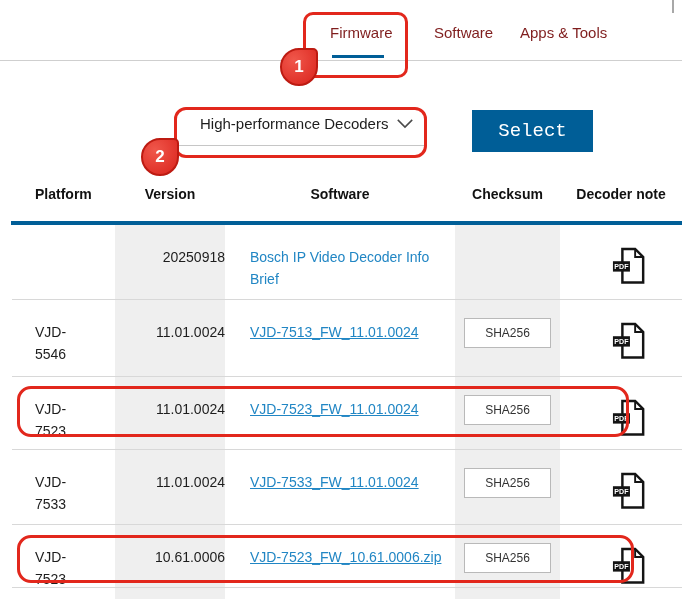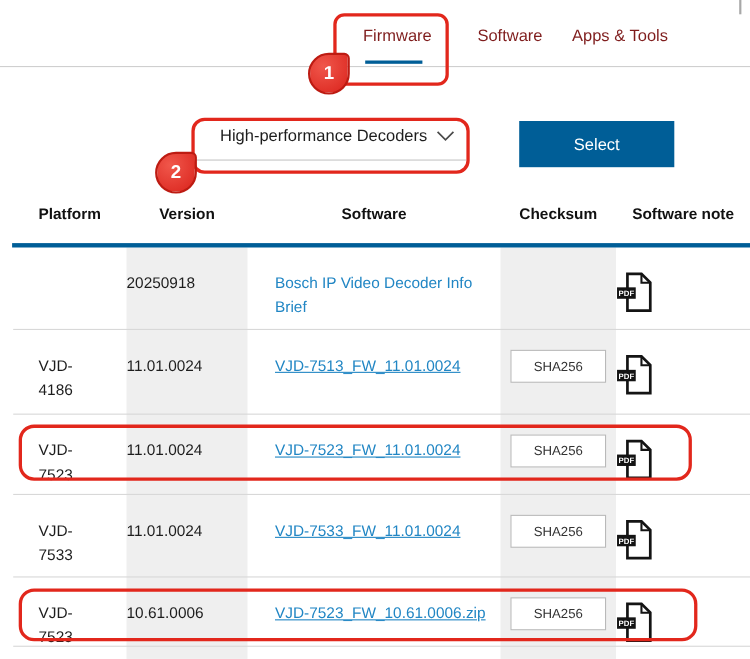--- a/index.html
+++ b/index.html
@@ -26,43 +26,43 @@
   .corner-tick{position:absolute;left:672px;top:0;width:2px;height:13px;background:#a8a8a8}
   
   .dropdown{
     position:absolute;left:178px;top:102px;width:246px;height:44px;background:#fff;
     border-bottom:1px solid #c6c6c6;display:flex;align-items:center;
     padding:0 16px 0 22px;font-size:15px;cursor:pointer;
   }
   .dropdown .dd-label{flex:1;white-space:nowrap}
   .dropdown svg{flex:0 0 auto;margin-left:8px}
   .select-btn{
-    position:absolute;left:472px;top:110px;width:141px;height:42px;background:var(--accent-blue);
-    color:#fff;border:none;font-size:15px;font-family:Liberation Sans, sans-serif;cursor:pointer;
+    position:absolute;left:472px;top:110px;width:121px;height:42px;background:var(--accent-blue);
+    color:#fff;border:none;font-size:19px;font-family:Liberation Mono, monospace;cursor:pointer;
   }
   
   .col-band{position:absolute;top:225px;height:374px;background:var(--column-band);z-index:0}
   .band-version{left:115px;width:110px}
   .band-checksum{left:455px;width:105px}
   .thead,.row{
     display:grid;grid-template-columns:103px 110px 230px 105px 122px;width:670px;
   }
   .thead{position:absolute;left:12px;top:186px;font-size:14px;font-weight:bold;color:#111}
   .h-platform{text-align:left;padding-left:23px}
   .h-version,.h-reference,.h-checksum,.h-release{text-align:center}
   .blue-rule{position:absolute;left:11px;top:221px;width:671px;height:4px;background:var(--accent-blue);z-index:1}
   .tbody{position:absolute;left:12px;top:225px;z-index:1}
   .row{border-bottom:1px solid var(--divider);font-size:14px}
   .row-0{height:75px}.row-1{height:77px}.row-2{height:73px}.row-3{height:75px}.row-4{height:63px;border-bottom:1px solid var(--divider)}
   .cell{padding-top:21px;line-height:22px}
   .c-platform{padding-left:23px;padding-right:25px;word-break:normal;overflow-wrap:anywhere}
-  .c-version{text-align:left}
+  .c-version{text-align:right}
   .c-reference{padding-left:25px;padding-right:10px}
   .c-checksum{display:flex;justify-content:center;align-items:flex-start;padding-top:18px}
-  .c-release{display:flex;justify-content:flex-start;align-items:flex-start;padding-right:36px}
+  .c-release{display:flex;justify-content:flex-end;align-items:flex-start;padding-right:36px}
   .ref-link{color:var(--link-blue);text-decoration:underline;cursor:pointer}
   .ref-link.nounderline{text-decoration:none}
   .sha-btn{
     background:#fff;border:1px solid #b9b9b9;color:#333;font-size:12px;font-family:inherit;
     padding:7px 20px;cursor:pointer;line-height:14px;
   }
   .pdf-svg{width:34px;height:38px;cursor:pointer;display:block}
   
   .hl-rect{position:absolute;border:3px solid var(--annotation-red);z-index:9;pointer-events:none}
   .hl-tab{left:303px;top:12px;width:105px;height:66px;border-radius:10px}
@@ -100,21 +100,21 @@
   <button class="select-btn">Select</button>
 
   <div class="col-band band-version"></div>
   <div class="col-band band-checksum"></div>
 
   <div class="thead">
     <div class="h-platform">Platform</div>
     <div class="h-version">Version</div>
     <div class="h-reference">Software</div>
     <div class="h-checksum">Checksum</div>
-    <div class="h-release">Software note</div>
+    <div class="h-release">Decoder note</div>
   </div>
   <div class="blue-rule"></div>
 
   <div class="tbody">
 
     <div class="row row-0">
       <div class="cell c-platform"></div>
       <div class="cell c-version">20250918</div>
       <div class="cell c-reference">
         <a class="ref-link nounderline">Bosch IP Video Decoder Info Brief</a>
@@ -124,21 +124,21 @@
         <svg class="pdf-svg" viewBox="0 0 36 40">
           <path d="M11 3 H24.5 L33 11.5 V38.5 H11 Z" fill="#fff" stroke="#141414" stroke-width="2.6"></path>
           <path d="M24.5 3 V11.5 H33" fill="none" stroke="#141414" stroke-width="2"></path>
           <rect x="1" y="16" width="18" height="11" fill="#141414"></rect>
           <text x="10" y="24.5" text-anchor="middle" font-size="7.5" font-weight="bold" fill="#fff">PDF</text>
         </svg>
       </div>
     </div>
 
     <div class="row row-1">
-      <div class="cell c-platform">VJD-4186</div>
+      <div class="cell c-platform">VJD-5546</div>
       <div class="cell c-version">11.01.0024</div>
       <div class="cell c-reference">
         <a class="ref-link">VJD-7513_FW_11.01.0024</a>
       </div>
       <div class="cell c-checksum">
         <button class="sha-btn">SHA256</button>
       </div>
       <div class="cell c-release">
         <svg class="pdf-svg" viewBox="0 0 36 40">
           <path d="M11 3 H24.5 L33 11.5 V38.5 H11 Z" fill="#fff" stroke="#141414" stroke-width="2.6"></path>

